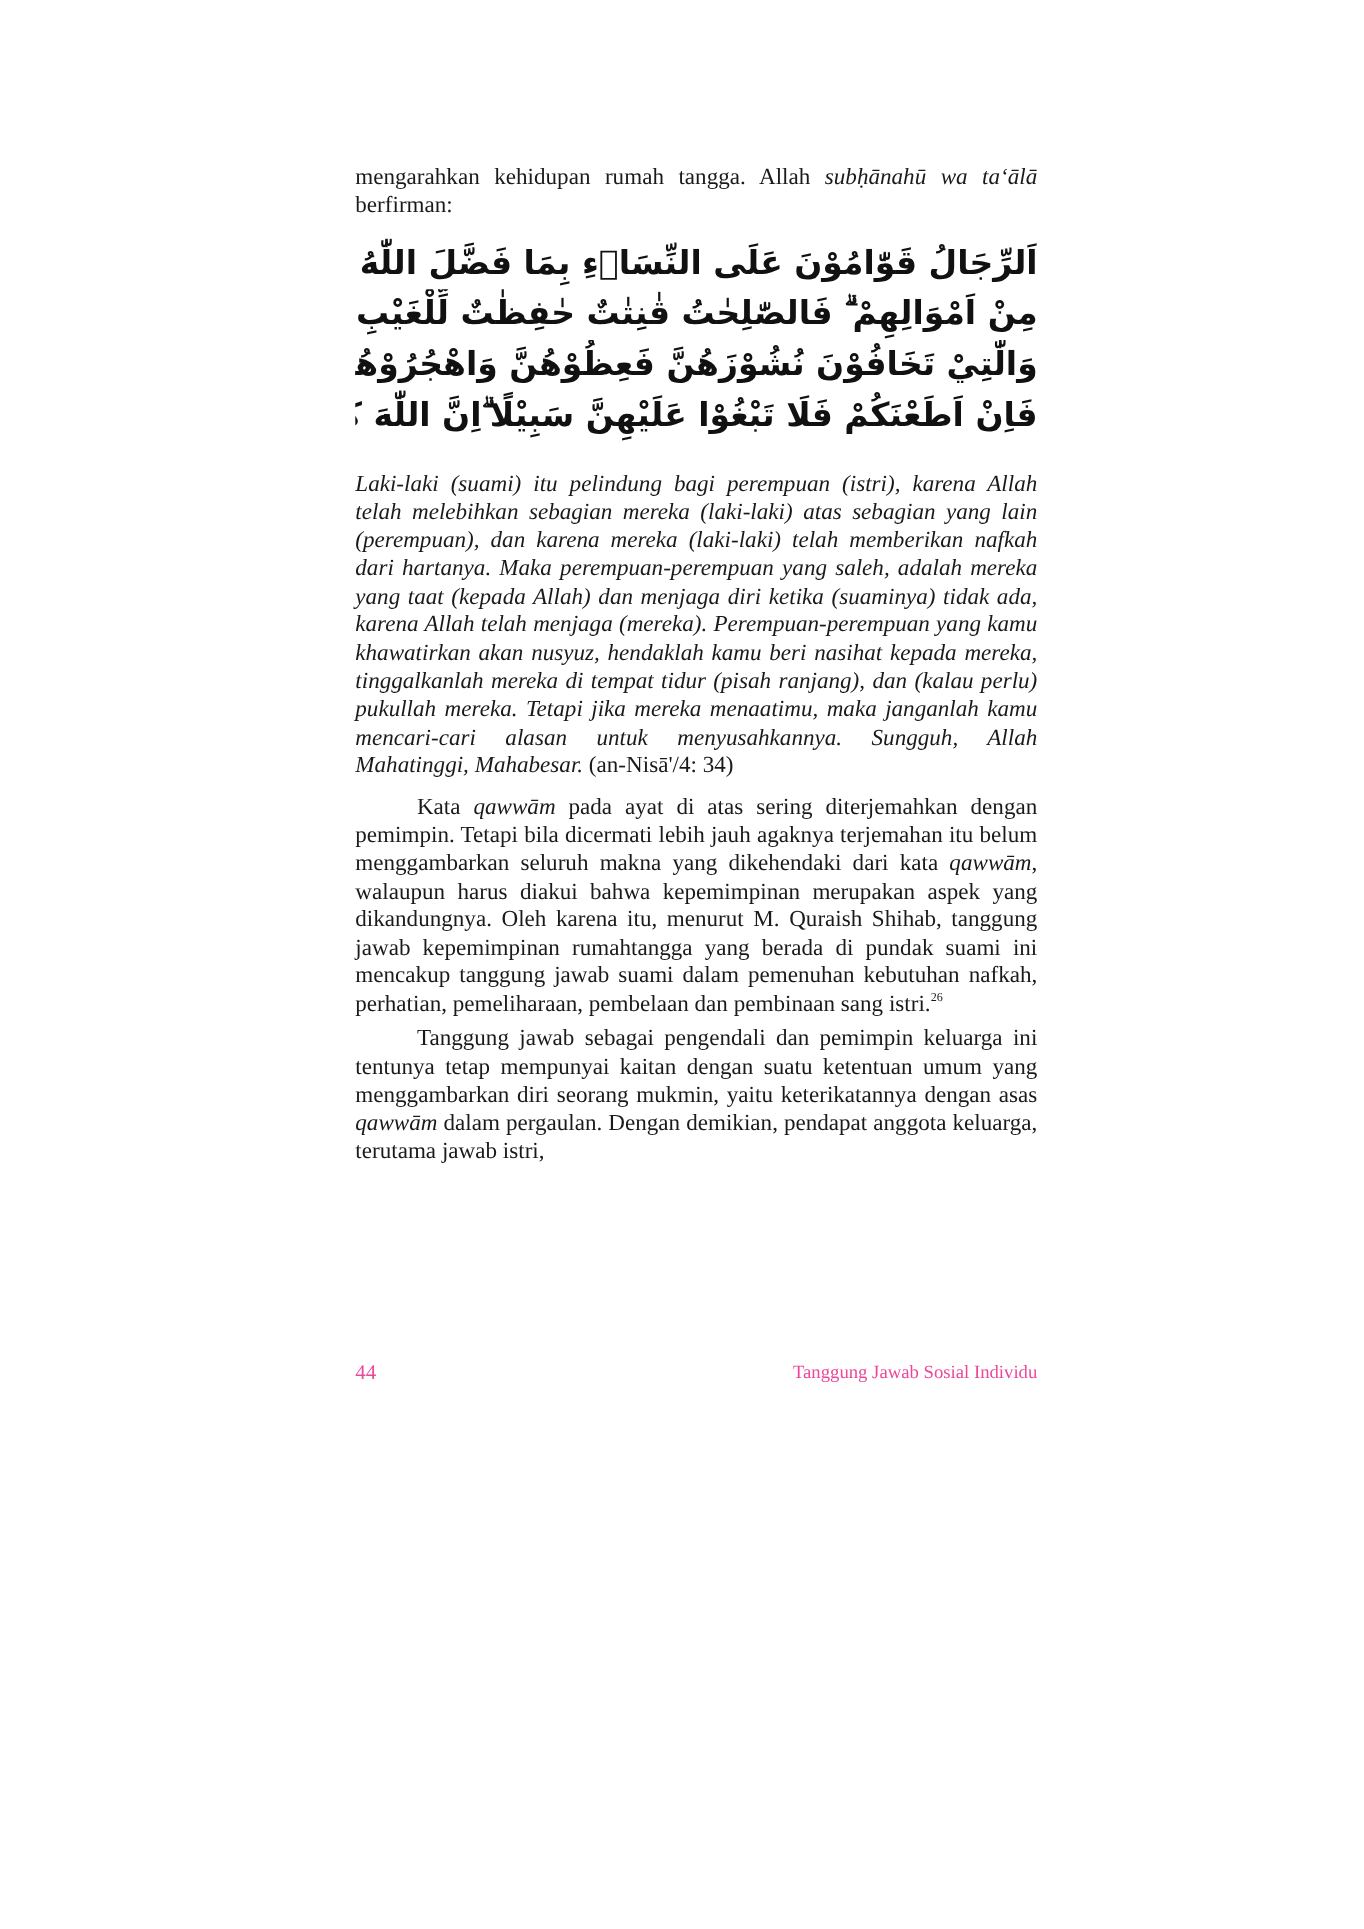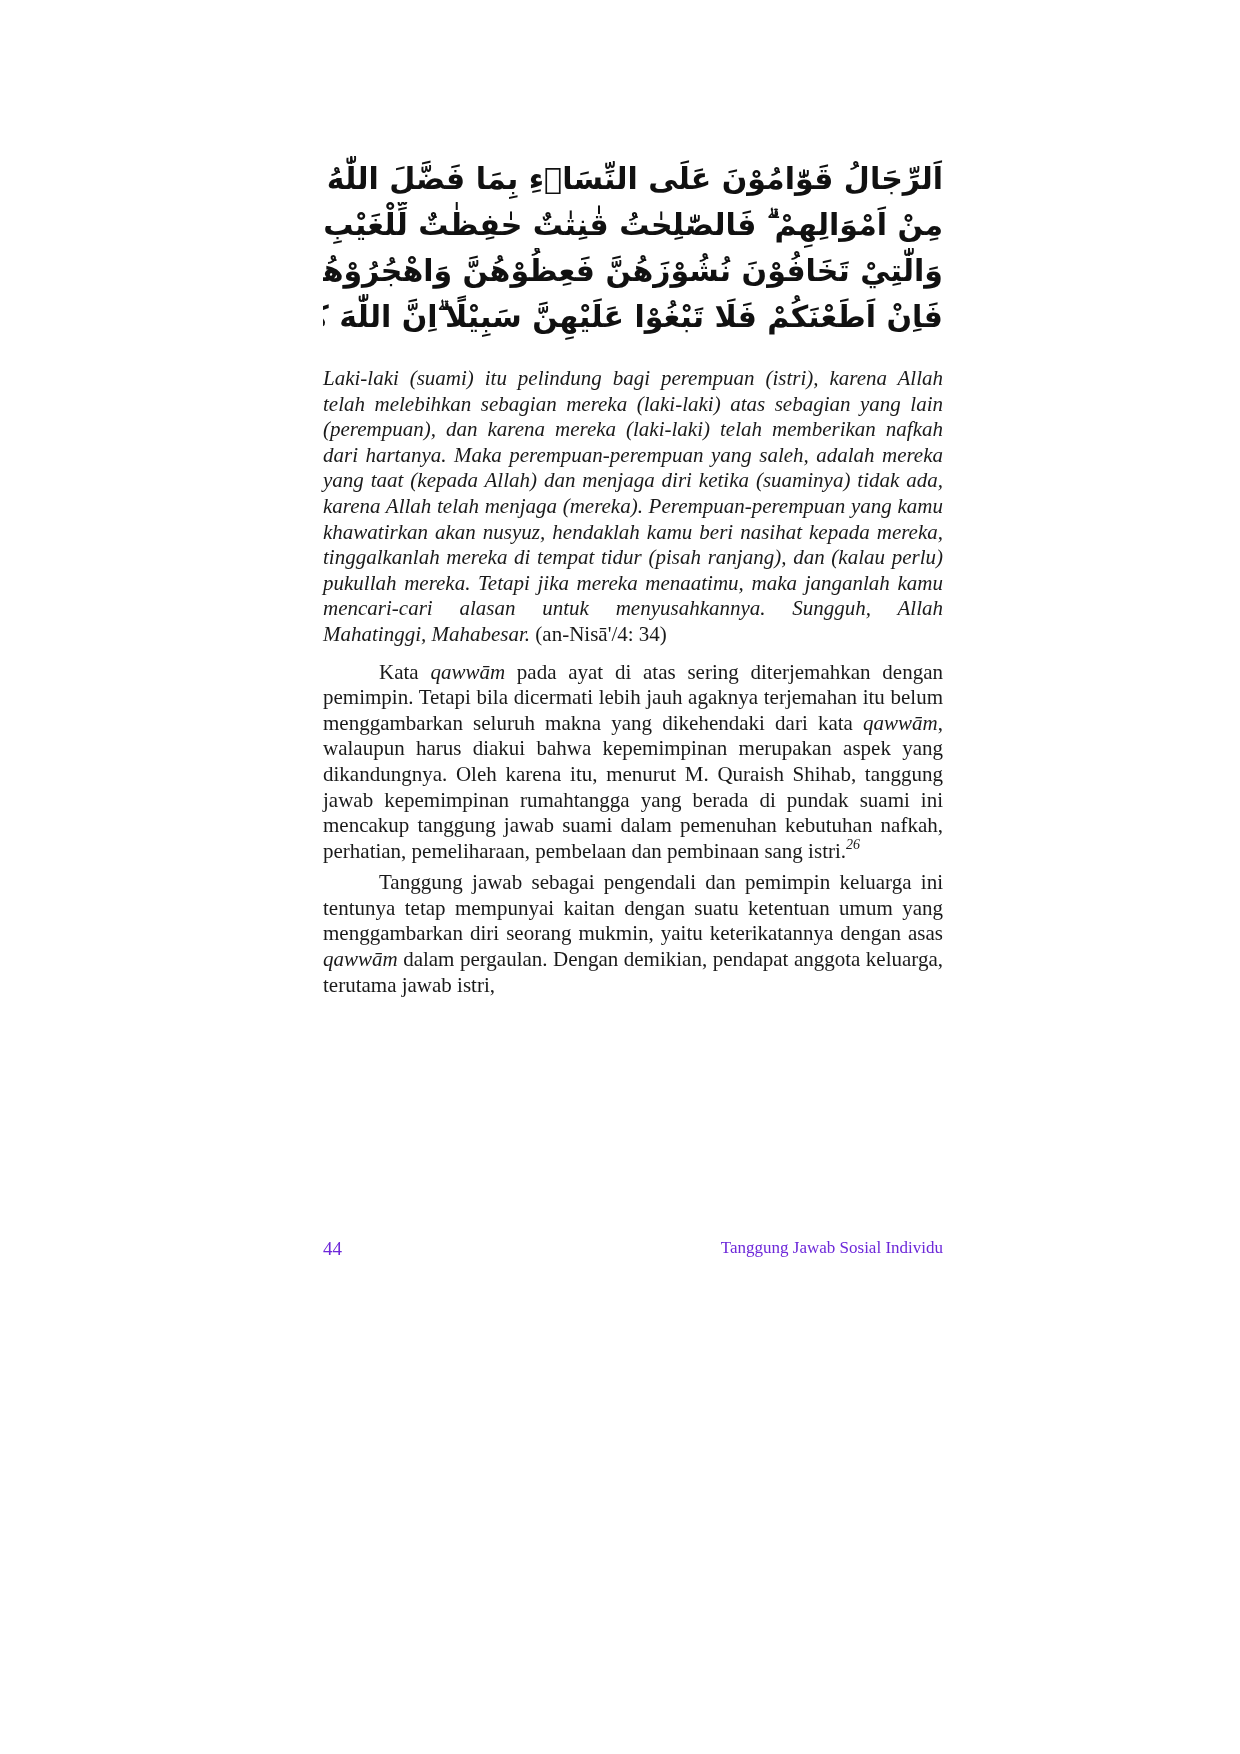--- a/index.html
+++ b/index.html
@@ -15,32 +15,33 @@
     .arabic {
       direction: rtl; text-align: justify; text-align-last: justify;
       font-family: "DejaVu Sans", sans-serif; font-size: 30px; line-height: 46px;
       color: #111; margin: 8px 0 26px 0; font-weight: bold;
     }
     .arabic div { white-space: nowrap; overflow: hidden; }
     .translation { font-style: italic; margin-bottom: 12px; }
     .translation .ref { font-style: normal; }
     .body-para { margin-bottom: 6px; }
     i { font-style: italic; }
-    sup { font-size: 14px; vertical-align: 9px; line-height: 0; font-style: italic; }
+    sup { font-size: 11px; vertical-align: 9px; line-height: 0; }
     .footer {
       position: absolute; left: 323px; top: 1238px; width: 620px;
       font-family: "Liberation Serif", "DejaVu Serif", serif;
-      font-size: 19px; color: #6d28d9; display: flex; justify-content: space-between;
+      font-size: 19px; color: #ec4899; display: flex; justify-content: space-between;
     }
     .footer .title { font-size: 17px; }
   </style>
 </head>
 <body>
 
 <div class="page">
+  <p class="para intro"><span>mengarahkan kehidupan rumah tangga. Allah </span><i>subḥānahū wa ta‘ālā</i><span> berfirman:</span></p>
 
   <div class="arabic">
     <div>اَلرِّجَالُ قَوّٰامُوْنَ عَلَى النِّسَاۤءِ بِمَا فَضَّلَ اللّٰهُ بَعْضَهُمْ عَلٰى بَعْضٍ وَّبِمَآ اَنْفَقُوْا</div>
     <div>مِنْ اَمْوَالِهِمْ ۗ فَالصّٰلِحٰتُ قٰنِتٰتٌ حٰفِظٰتٌ لِّلْغَيْبِ بِمَا حَفِظَ اللّٰهُ ۗ</div>
     <div>وَالّٰتِيْ تَخَافُوْنَ نُشُوْزَهُنَّ فَعِظُوْهُنَّ وَاهْجُرُوْهُنَّ فِى الْمَضَاجِعِ وَاضْرِبُوْهُنَّ</div>
     <div>فَاِنْ اَطَعْنَكُمْ فَلَا تَبْغُوْا عَلَيْهِنَّ سَبِيْلًا ۗاِنَّ اللّٰهَ كَانَ عَلِيًّا كَبِيْرًا</div>
   </div>
 
   <p class="para translation"><span>Laki-laki (suami) itu pelindung bagi perempuan (istri), karena Allah telah melebihkan sebagian mereka (laki-laki) atas sebagian yang lain (perempuan), dan karena mereka (laki-laki) telah memberikan nafkah dari hartanya. Maka perempuan-perempuan yang saleh, adalah mereka yang taat (kepada Allah) dan menjaga diri ketika (suaminya) tidak ada, karena Allah telah menjaga (mereka). Perempuan-perempuan yang kamu khawatirkan akan nusyuz, hendaklah kamu beri nasihat kepada mereka, tinggalkanlah mereka di tempat tidur (pisah ranjang), dan (kalau perlu) pukullah mereka. Tetapi jika mereka menaatimu, maka janganlah kamu mencari-cari alasan untuk menyusahkannya. Sungguh, Allah Mahatinggi, Mahabesar.</span><span class="ref"> (an-Nisā'/4: 34)</span></p>
 

